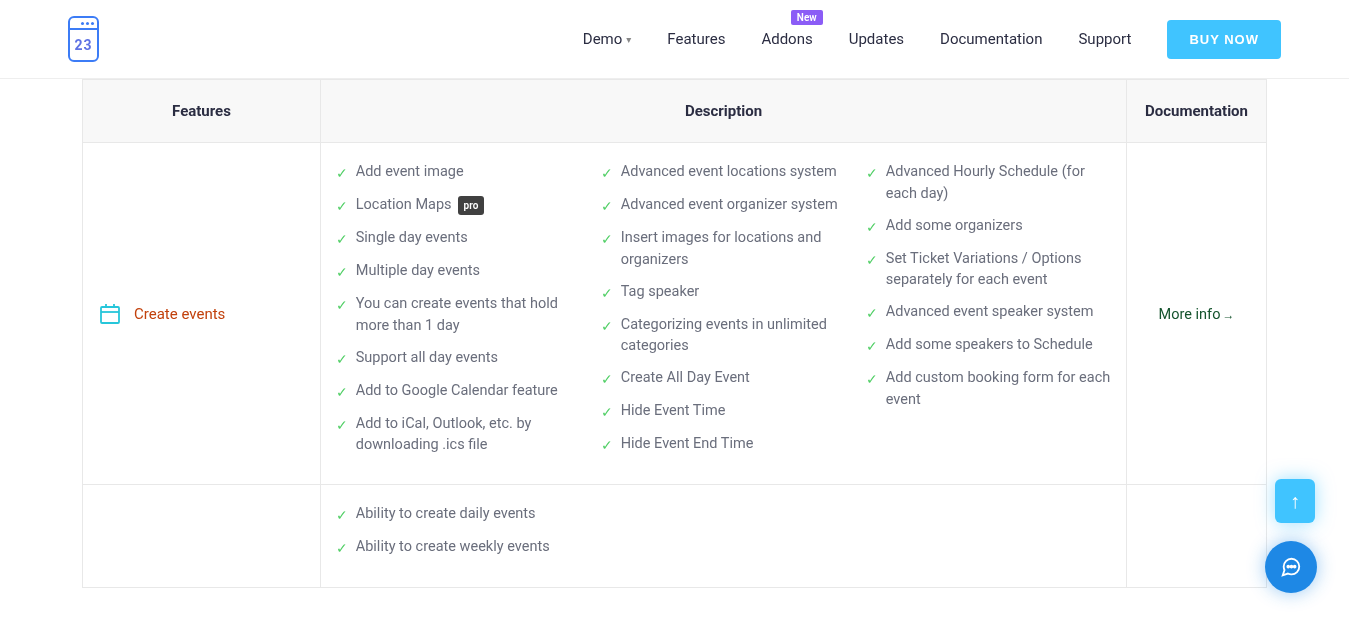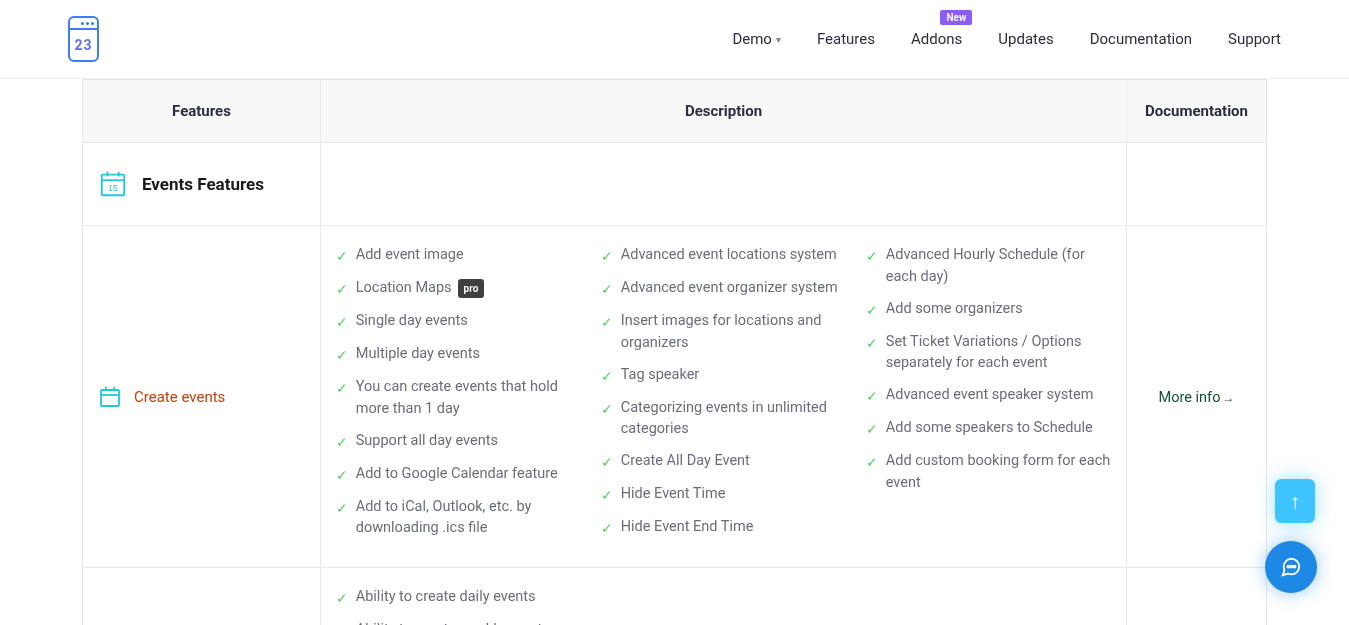--- a/index.html
+++ b/index.html
@@ -65,49 +65,34 @@
     </div>
     <div class="nav-item">
       <span>Updates</span>
     </div>
     <div class="nav-item">
       <span>Documentation</span>
     </div>
     <div class="nav-item">
       <span>Support</span>
     </div>
+    <button class="buy-btn">BUY NOW</button>
   </div>
 </div>
 
 <div class="content">
   <table class="ftable">
     <thead>
       <tr>
         <th class="col-features">Features</th>
         <th>Description</th>
         <th class="col-doc">Documentation</th>
       </tr>
     </thead>
     <tbody>
-      <tr>
-        <td>
-          <div class="section-head">
-            <svg class="section-icon" viewBox="0 0 32 32" fill="none" stroke="#26c6da" stroke-width="2">
-              <rect x="4" y="6" width="24" height="22" rx="1"></rect>
-              <line x1="4" y1="12" x2="28" y2="12"></line>
-              <line x1="10" y1="3" x2="10" y2="8"></line>
-              <line x1="22" y1="3" x2="22" y2="8"></line>
-              <text x="16" y="23" font-size="9" fill="#26c6da" stroke="none" text-anchor="middle" font-family="sans-serif">15</text>
-            </svg>
-            <span class="section-title">Events Features</span>
-          </div>
-        </td>
-        <td></td>
-        <td class="col-doc"></td>
-      </tr>
 
       <tr>
         <td class="col-features">
           <div class="feat-label">
             <svg class="feat-icon" viewBox="0 0 24 24" fill="none" stroke="#26c6da" stroke-width="1.8">
               <rect x="3" y="5" width="18" height="16" rx="1"></rect>
               <line x1="3" y1="10" x2="21" y2="10"></line>
               <line x1="8" y1="2" x2="8" y2="6"></line>
               <line x1="16" y1="2" x2="16" y2="6"></line>
             </svg>

